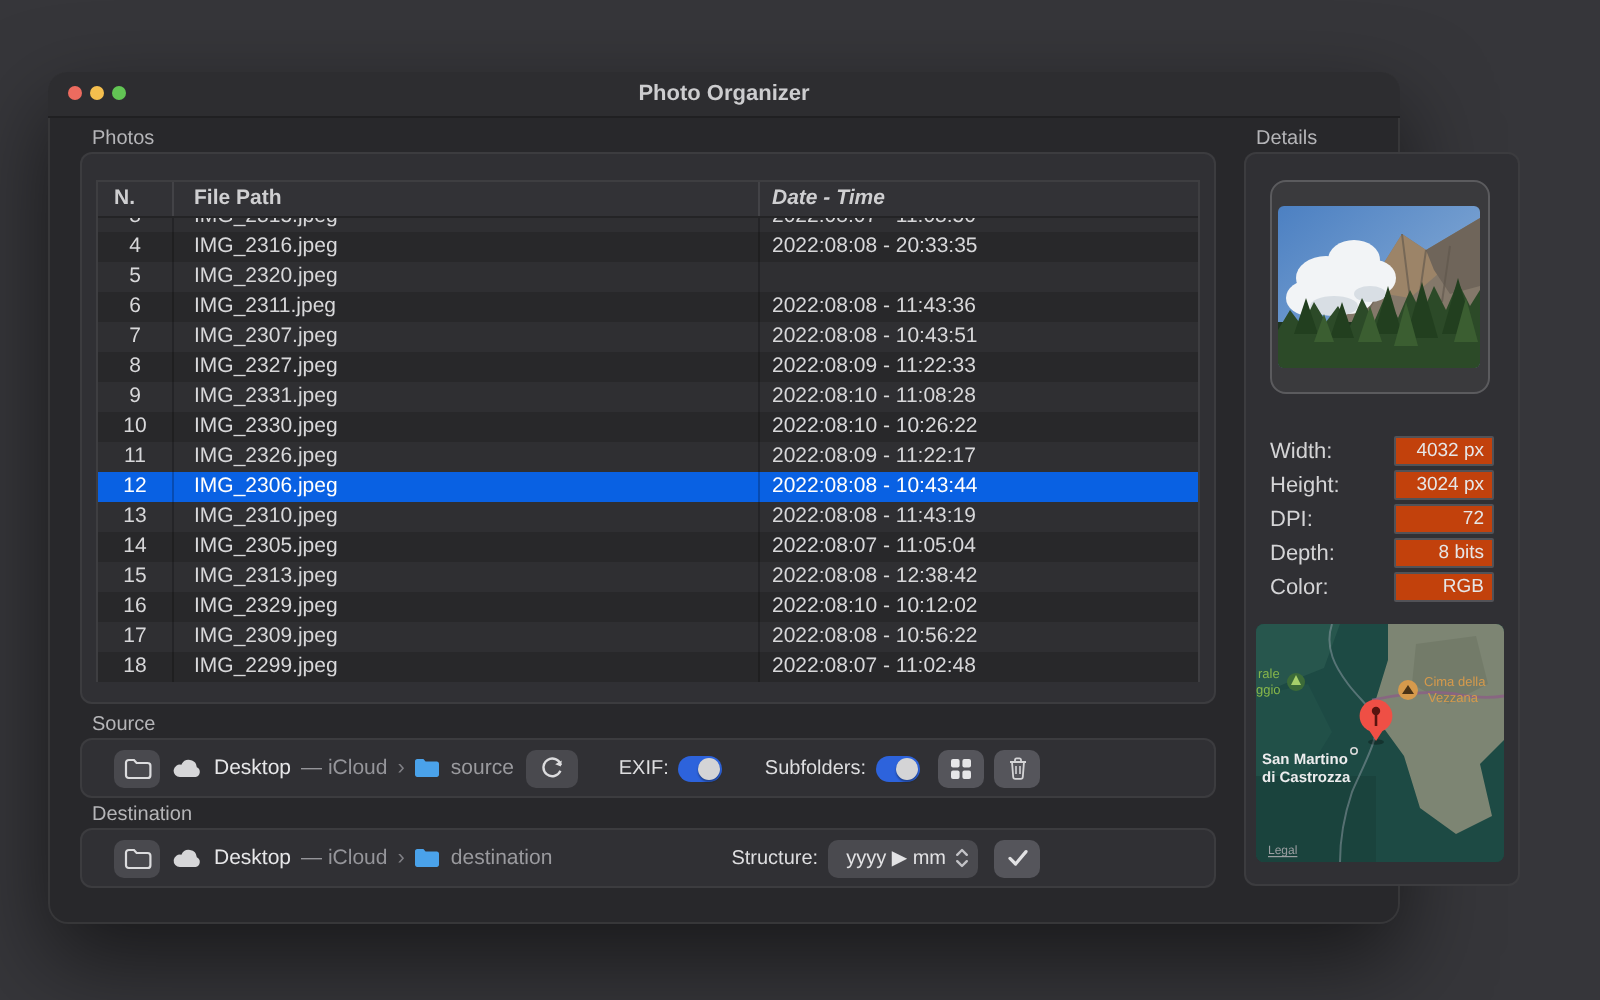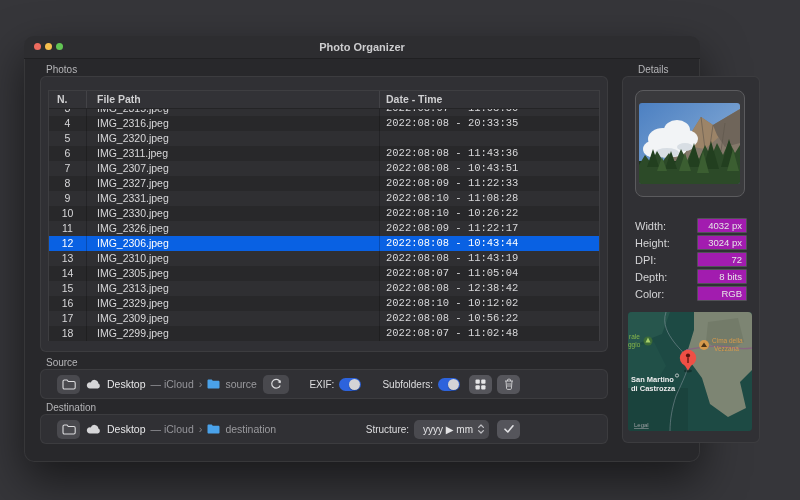--- a/index.html
+++ b/index.html
@@ -34,43 +34,43 @@
   .groupbox{
     position:absolute;background:#303034;border:1px solid rgba(255,255,255,0.06);
     border-radius:6px;box-sizing:border-box;
   }
   .photos-label{left:22px;top:28px;}
   .photos-box{left:16px;top:40px;width:568px;height:276px;}
   .source-label{left:22px;top:321px;}
   .source-box{left:16px;top:333px;width:568px;height:30px;}
   .dest-label{left:22px;top:366px;}
   .dest-box{left:16px;top:378px;width:568px;height:30px;}
-  .details-label{left:604px;top:28px;margin-left:10px;}
+  .details-label{left:604px;top:28px;}
   .details-box{left:598px;top:40px;width:138px;height:367px;}
   
   .table{
     position:absolute;left:24px;top:54px;width:552px;height:251px;
     border:1px solid #3e3e41;background:#29292b;box-sizing:border-box;
     font-size:10.5px;color:#d8d8da;
   }
   .thead{display:flex;height:17px;background:#323236;border-bottom:1px solid #242426;
     font-weight:700;color:#cfcfd1;}
   .th{line-height:17px;box-sizing:border-box;}
   .th.n{width:38px;padding-left:8px;border-right:1px solid #434347;}
   .th.f{width:293px;padding-left:10px;border-right:1px solid #434347;}
-  .th.d{flex:1;padding-left:6px;}
+  .th.d{flex:1;padding-left:6px;font-style:italic;}
   .tbody{height:232px;overflow:hidden;}
   .tr{display:flex;height:15px;line-height:15px;background:#28282a;}
   .tr:first-child{margin-top:-8px;}
   .tr.alt{background:#2f2f32;}
   .tr.sel{background:#0961e3;color:#ffffff;}
   .td{box-sizing:border-box;white-space:nowrap;overflow:hidden;}
   .td.n{width:38px;text-align:center;border-right:1px solid rgba(0,0,0,0.22);}
   .td.f{width:293px;padding-left:10px;border-right:1px solid rgba(0,0,0,0.22);}
-  .td.d{flex:1;padding-left:6px;font-family:Liberation Mono, monospace;}
+  .td.d{flex:1;padding-left:6px;}
   
   .io-left{position:absolute;display:flex;align-items:center;gap:6px;height:30px;left:33px;}
   .io-right{position:absolute;display:flex;align-items:center;gap:5px;height:30px;right:180px;}
   .src-left{top:333px;} .src-right{top:333px;}
   .dst-left{top:378px;} .dst-right{top:378px;}
   .sq-btn{
     width:23px;height:19px;border-radius:5px;background:#49494e;
     display:flex;align-items:center;justify-content:center;flex:0 0 auto;
   }
   .sq-btn.light{background:#55555b;}
@@ -97,21 +97,21 @@
   .preview-frame{
     position:absolute;left:611px;top:54px;width:110px;height:107px;
     background:#3a3a3d;border:1.5px solid #5b5b5e;border-radius:8px;box-sizing:border-box;
   }
   .preview-photo{position:absolute;left:3px;top:12px;width:101px;height:81px;border-radius:3px;overflow:hidden;}
   .fields{position:absolute;left:611px;top:182px;width:112px;}
   .field-row{position:relative;height:17px;}
   .field-label{position:absolute;left:0;top:2px;font-size:11px;color:#d4d4d6;}
   .field-value{
     position:absolute;right:0;top:0;width:40px;height:13px;line-height:13px;
-    background:#a21caf;border:1px solid #525257;border-radius:1px;
+    background:#c2410c;border:1px solid #525257;border-radius:1px;
     font-size:9.5px;color:#e6e6e7;text-align:right;padding:0 4px;
   }
   .map{
     position:absolute;left:604px;top:276px;width:124px;height:119px;
     border-radius:4px;overflow:hidden;background:#1d4a44;
   }
   svg{display:block;}
 </style>
 </head>
 <body>

